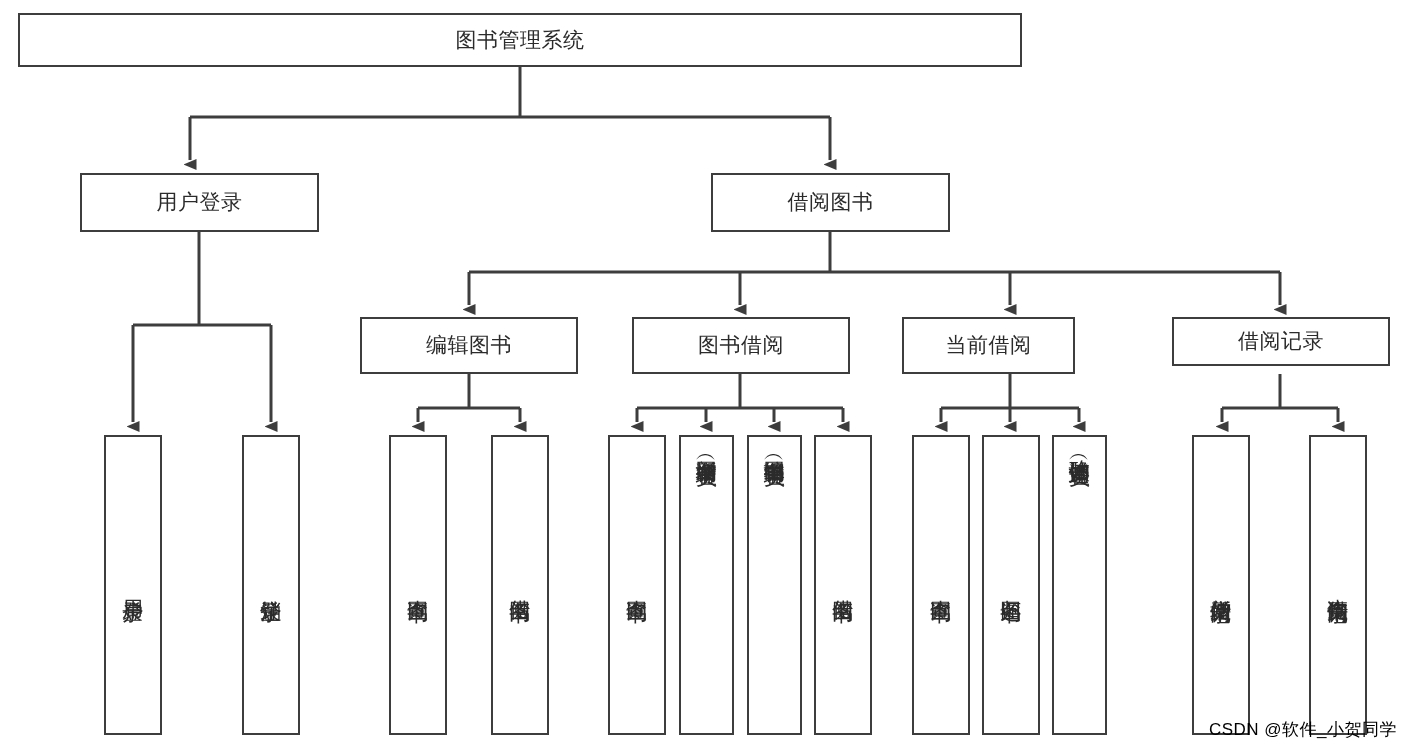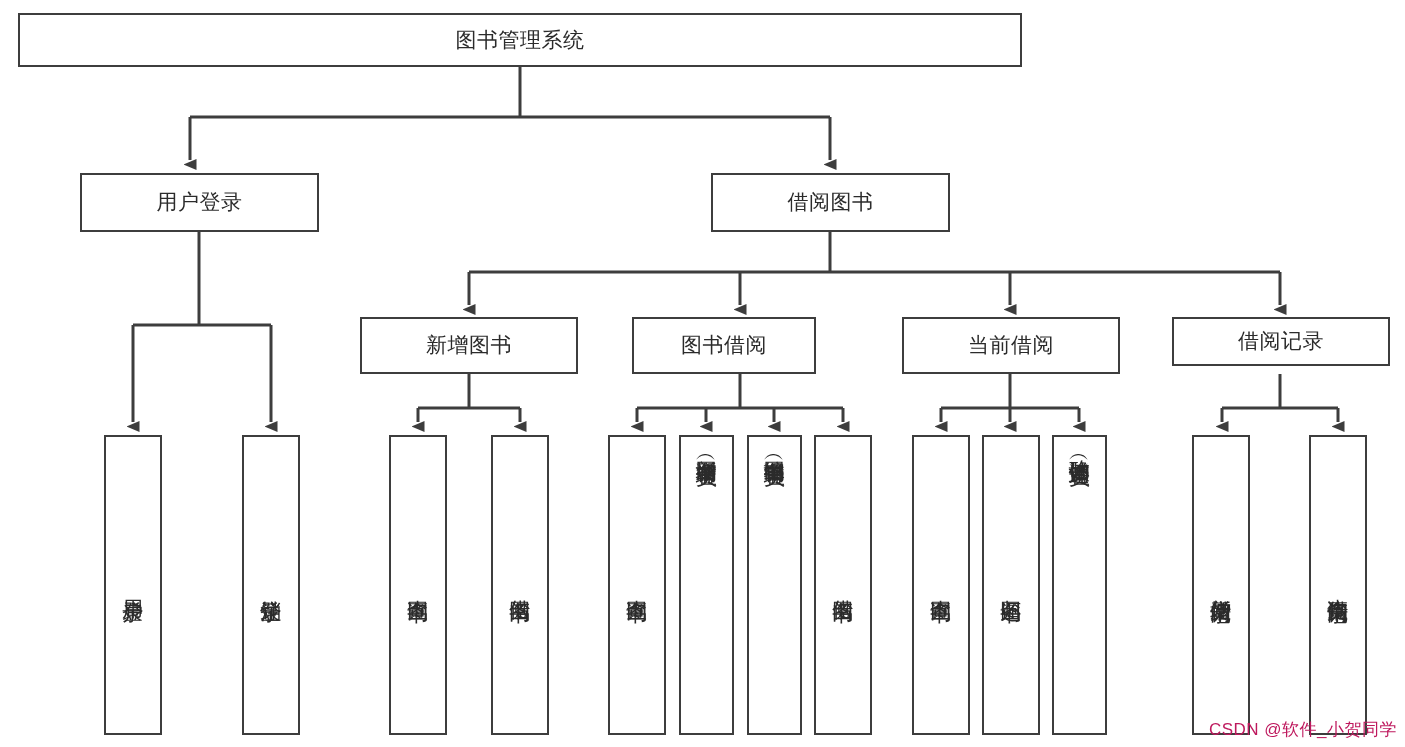--- a/index.html
+++ b/index.html
@@ -62,21 +62,21 @@
   }
   .leaf.centered {
     align-items: center;
     padding-top: 0;
   }
   .watermark {
     position: absolute;
     right: 8px;
     bottom: 6px;
     font-size: 17px;
-    color: #be185d;
+    color: #000000;
     letter-spacing: 0.5px;
     white-space: nowrap;
     margin-left: 42px;
   }
 </style>
 </head>
 <body>
 
 <div id="canvas">
 
@@ -135,26 +135,26 @@
   </div>
 
   <div class="node" style="left:80px; top:173px; width:239px; height:59px;">
     <span class="node-label">用户登录</span>
   </div>
   <div class="node" style="left:711px; top:173px; width:239px; height:59px;">
     <span class="node-label">借阅图书</span>
   </div>
 
   <div class="node" style="left:360px; top:317px; width:218px; height:57px;">
-    <span class="node-label">新增图书</span>
-  </div>
-  <div class="node" style="left:632px; top:317px; width:184px; height:57px;">
+    <span class="node-label">编辑图书</span>
+  </div>
+  <div class="node" style="left:632px; top:317px; width:218px; height:57px;">
     <span class="node-label">图书借阅</span>
   </div>
-  <div class="node" style="left:902px; top:317px; width:218px; height:57px;">
+  <div class="node" style="left:902px; top:317px; width:173px; height:57px;">
     <span class="node-label">当前借阅</span>
   </div>
   <div class="node" style="left:1172px; top:317px; width:218px; height:49px;">
     <span class="node-label">借阅记录</span>
   </div>
 
   <div class="node leaf centered" style="left:104px; top:435px; width:58px; height:300px;">
     <span class="node-label">用户登录</span>
   </div>
   <div class="node leaf centered" style="left:242px; top:435px; width:58px; height:300px;">

